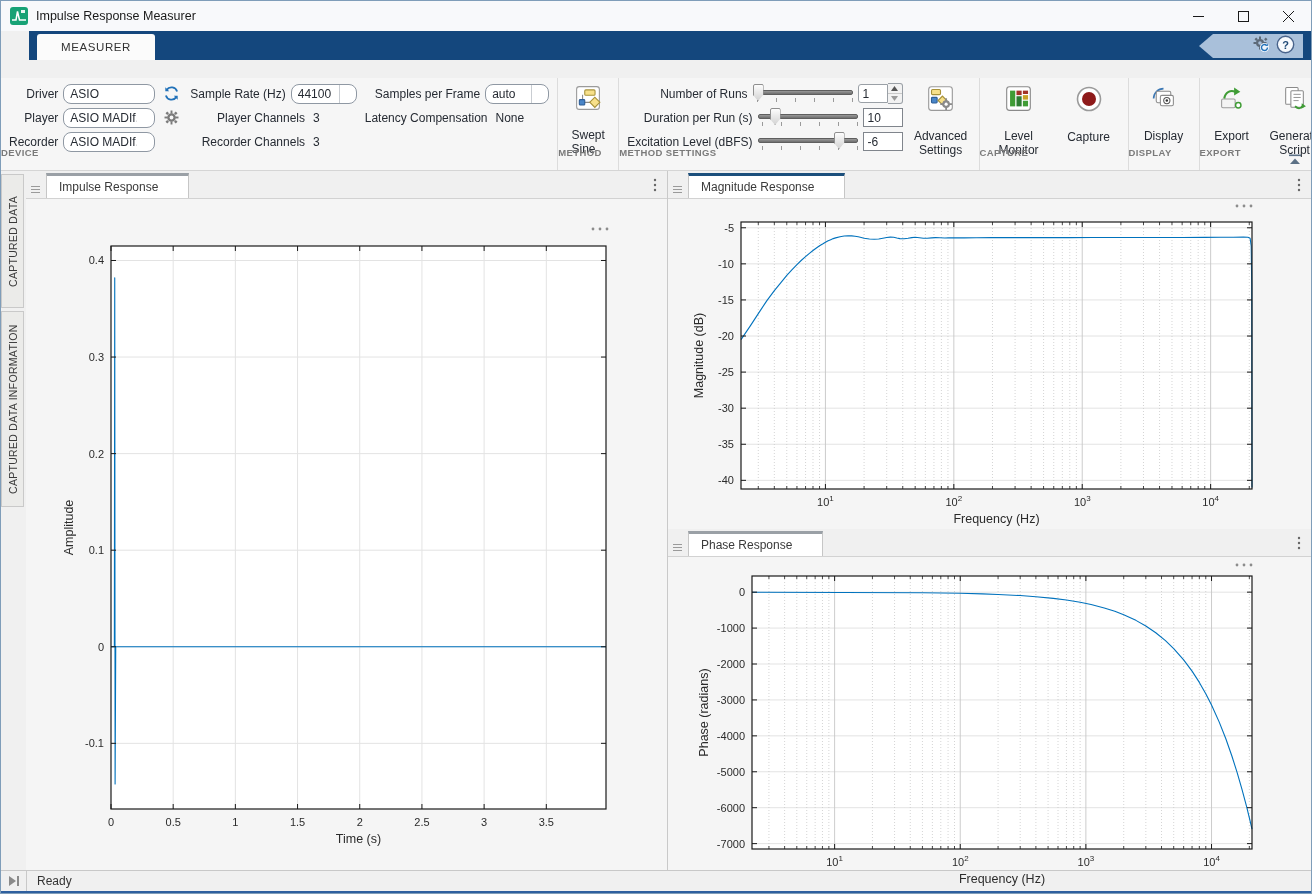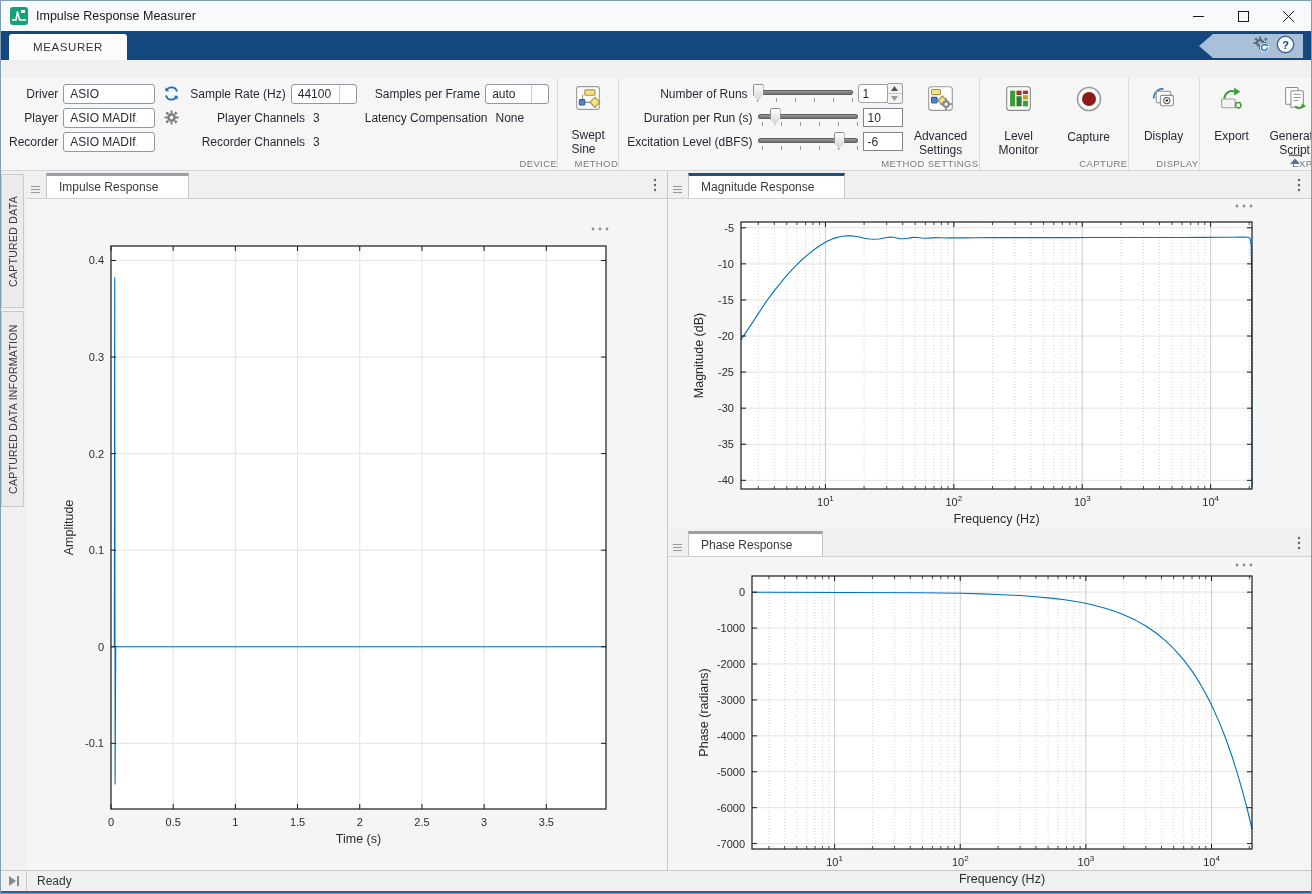--- a/index.html
+++ b/index.html
@@ -7,32 +7,32 @@
   body { width:1312px; height:894px; font-family:"Liberation Sans", sans-serif; background:#e8e8e8; }
   .window { width:1312px; height:894px; border:1px solid #7f9db9; display:flex; flex-direction:column; background:#f0f0f0; overflow:hidden; position:relative; }
 
   
   .titlebar { height:30px; background:#f8f9fb; display:flex; align-items:center; flex:0 0 auto; }
   .appicon { width:18px; height:18px; margin:0 8px 0 9px; border-radius:3px; background:#17a275; position:relative; flex:0 0 auto; }
   .title { font-size:12.5px; color:#1a1a1a; flex:1; }
   .winbtn { width:45px; height:30px; display:flex; align-items:center; justify-content:center; }
 
   
-  .ribbontabs { height:29px; background:#14477D; display:flex; align-items:flex-end; padding-left:8px; position:relative; flex:0 0 auto; }
+  .ribbontabs { height:29px; background:#14477D; display:flex; align-items:flex-end; padding-left:8px; position:relative; flex:0 0 auto;margin-left:28px; }
   .rtab { height:26px; background:#fbfbfb; border-radius:3px 3px 0 0; padding:0 24px; font-size:11.5px; letter-spacing:.6px; color:#333; display:flex; align-items:center; }
   .ribbon-badge { position:absolute; right:8px; top:3px; height:24px; width:104px; background:#a9c0da; clip-path:polygon(14px 0, 100% 0, 100% 100%, 14px 100%, 0 50%); display:flex; align-items:center; justify-content:flex-end; gap:6px; padding-right:8px; }
 
   
   .toolstrip { height:93px; background:#f6f6f6; border-bottom:1px solid #d5d5d5; display:flex; position:relative; flex:0 0 auto;margin-top:18px; }
   .tsec { position:relative; padding:5px 8px 16px 8px; border-right:1px solid #dcdcdc; display:flex; gap:8px; }
-  .seclabel { position:absolute; bottom:1px; left:0; right:0; text-align:right; font-size:9.5px; color:#7a7a7a; letter-spacing:.4px; }
+  .seclabel { position:absolute; bottom:12px; left:0; right:0; text-align:left; font-size:9.5px; color:#7a7a7a; letter-spacing:.4px;font-weight:bold; }
   .tcol { display:flex; flex-direction:column; gap:3px; }
   .trow { display:flex; align-items:center; gap:5px; height:21px; justify-content:flex-end; }
   .tlabel { font-size:12px; color:#262b33; white-space:nowrap; }
-  .combo { display:inline-flex; align-items:center; height:20px; border:1px solid #8f98a3; border-radius:3px; background:#fff; font-size:12px; color:#262b33; }
+  .combo { display:inline-flex; align-items:center; height:20px; border:1px solid #8f98a3; border-radius:8px; background:#fff; font-size:12px; color:#262b33; }
   .combo .cval { padding:0 4px 0 6px; flex:1; white-space:nowrap; overflow:hidden; }
   .combo .arrow { width:17px; align-self:stretch; display:flex; align-items:center; justify-content:center; }
   .combo.editable .arrow { border-left:1px solid #c9cdd2; }
   .caret { width:0; height:0; border-left:3.5px solid transparent; border-right:3.5px solid transparent; border-top:4px solid #3c4térieur04a; border-top-color:#3c434a; display:inline-block; }
   .flatdd { display:inline-flex; align-items:center; gap:5px; font-size:12px; color:#262b33; padding:2px 3px; }
   .iconbtn { width:22px; height:22px; display:flex; align-items:center; justify-content:center; border-radius:3px; }
   .valbox { width:40px; height:19px; border:1px solid #80858c; background:#fff; font-size:12px; color:#262b33; padding:1px 4px; font-family:"Liberation Sans",sans-serif; }
   .spinwrap { display:flex; align-items:center; }
   .spin { width:15px; height:21px; display:flex; flex-direction:column; border:1px solid #9aa0a6; border-left:none; border-radius:0 3px 3px 0; background:#f2f2f2; }
   .spin div { flex:1; display:flex; align-items:center; justify-content:center; }

